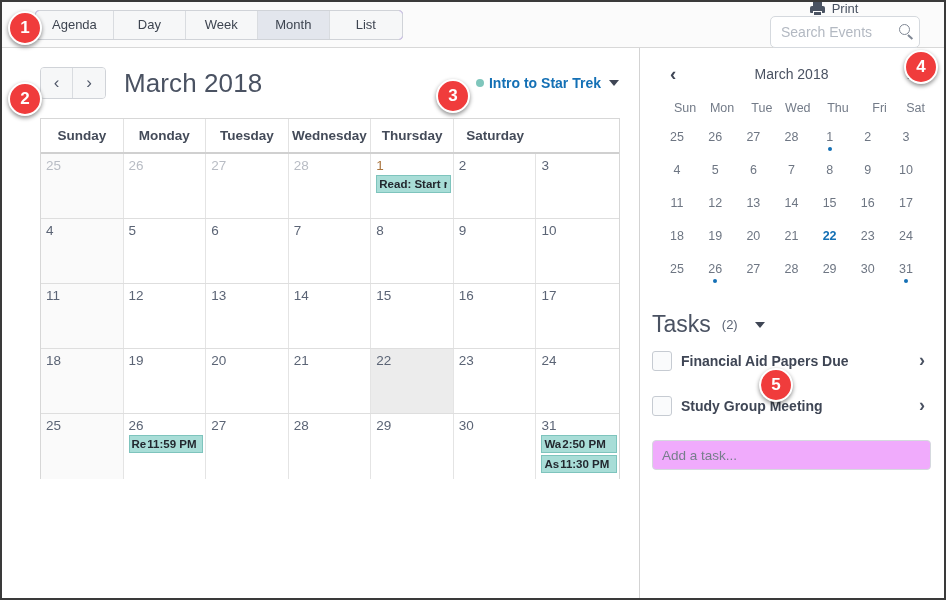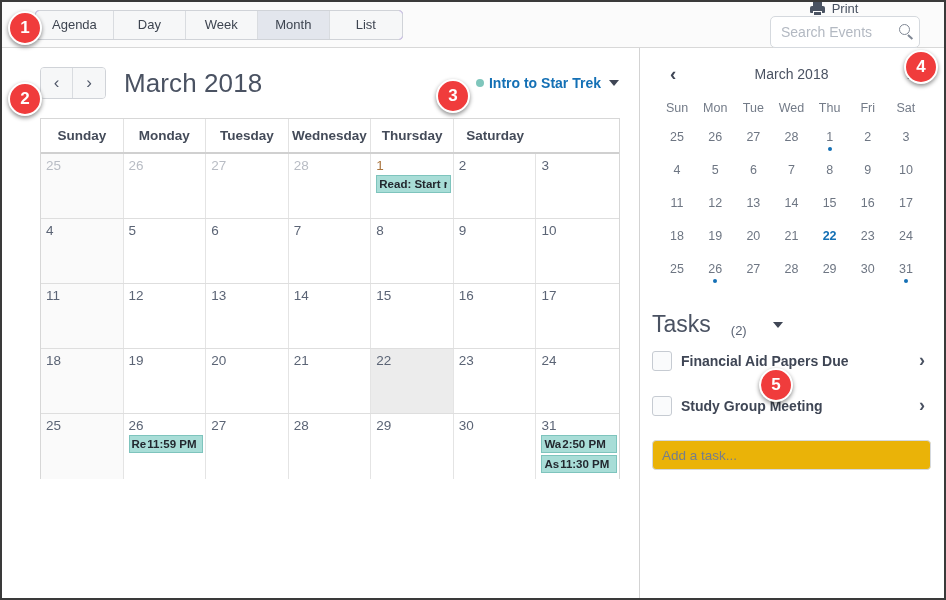--- a/index.html
+++ b/index.html
@@ -233,39 +233,39 @@
     padding: 0 8px; margin-bottom: 18px;
   }
   .mini-arrow {
     font-size: 19px; color: #3f4655; cursor: pointer;
     font-weight: bold; line-height: 1;
     padding: 0 4px;
   }
   .mini-title { font-size: 14px; color: #4a5262; }
   .mini-grid { display: grid; grid-template-columns: repeat(7, 1fr); }
   .mini-grid .mh {
-    text-align: center; font-size: 12.5px; color: #737b88;
+    text-align: right; font-size: 12.5px; color: #737b88;
     padding-bottom: 13px;
   }
   .mini-day {
     text-align: center; font-size: 12.5px; color: #6e7683;
     height: 33px; position: relative; cursor: pointer;
     padding-top: 2px;
   }
   .mini-day.sel { color: #1470b5; font-weight: bold; }
   .mini-day .dot {
     position: absolute; left: 50%; bottom: 10px;
     transform: translateX(-50%);
     width: 4px; height: 4px; border-radius: 50%;
     background: #1470b5;
   }
 
   
   .tasks-head {
-    display: flex; align-items: flex-end; gap: 20px;
+    display: flex; align-items: center; gap: 11px;
     padding: 18px 9px 0 12px;
   }
   .tasks-title { font-size: 23px; color: #4a5262; }
   .tasks-count { font-size: 13px; color: #5b6475; }
   .tasks-caret {
     width: 0; height: 0; align-self: center;
     border-left: 5px solid transparent;
     border-right: 5px solid transparent;
     border-top: 6px solid #3f4655;
     margin-left: 6px; cursor: pointer;
@@ -288,21 +288,21 @@
   }
   .task-chev {
     margin-left: auto;
     font-size: 18px; color: #4a5262; font-weight: bold;
     padding-right: 6px;
   }
   .addtask {
     margin: 12px 12px 0 12px;
     height: 30px;
     border: 1px solid #d5d9de; border-radius: 4px;
-    background: #eab308;
+    background: #f0abfc;
     display: flex; align-items: center;
     padding: 0 9px;
   }
   .addtask input {
     border: none; outline: none; background: transparent;
     font-size: 13.5px; color: #5b6475;
     width: 100%;
     font-family: "Liberation Sans", sans-serif;
   }
   .addtask input::placeholder { color: #767e8b; }

